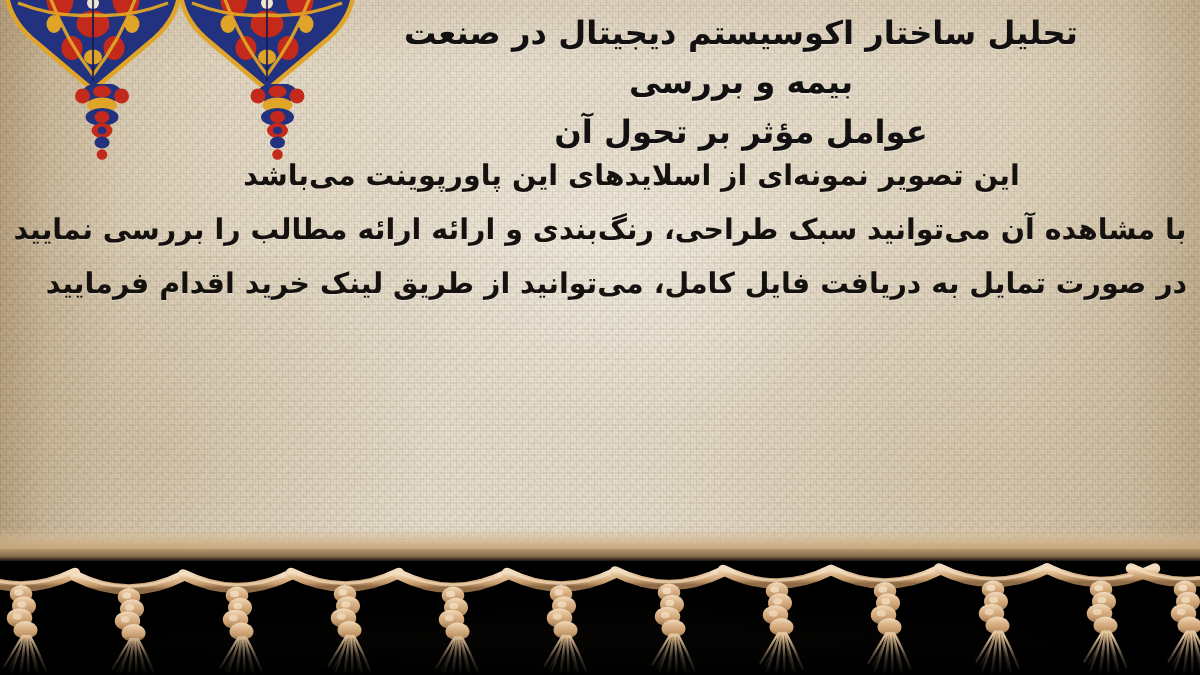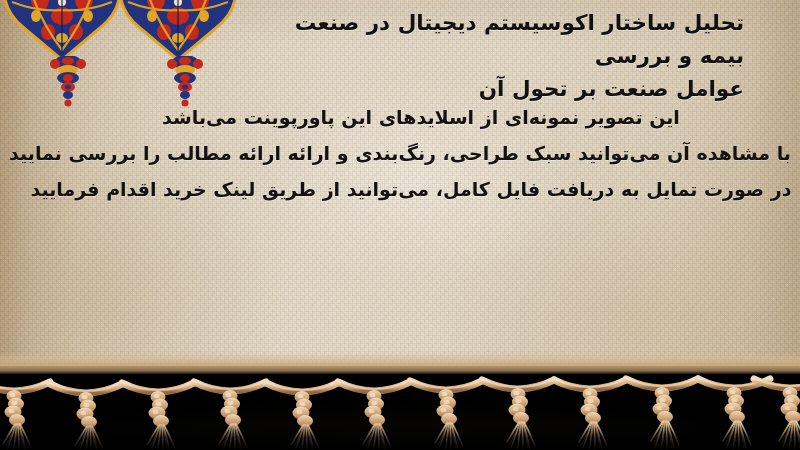--- a/index.html
+++ b/index.html
@@ -83,21 +83,21 @@
   .title{
     position:absolute;top:6px;left:0;width:800px;
     text-align:center;
     color:#121010;
     font-size:21.5px;line-height:33px;
     font-weight:700;
     letter-spacing:-.2px;
     text-shadow:0 1px 0 rgba(255,255,255,.35);
     padding:0 56px 0 244px;
   }
-  .title span{display:block;text-align:right;}
+  .title span{display:block;}
   .body{
     position:absolute;top:106px;left:0;width:800px;
     text-align:center;
     color:#14110f;
     font-size:19px;
     font-weight:700;
     text-shadow:0 1px 0 rgba(255,255,255,.30);
   }
   .body .line{display:block;margin-bottom:14px;white-space:nowrap;}
   .body .line:nth-child(1){padding-left:42px;}
@@ -251,21 +251,21 @@
       <ellipse cx="22" cy="31" rx="7" ry="5" fill="#c42a1c"></ellipse>
       <ellipse cx="22" cy="31" rx="3" ry="2.5" fill="#22327e"></ellipse>
       <ellipse cx="22" cy="39" rx="5" ry="4" fill="#22327e"></ellipse>
       <ellipse cx="22" cy="47" rx="3.5" ry="3.5" fill="#c42a1c"></ellipse>
     </svg>
   </div>
 
   <div class="text-layer">
     <div class="title">
       <span>تحلیل ساختار اکوسیستم دیجیتال در صنعت بیمه و بررسی</span>
-      <span>عوامل صنعت بر تحول آن</span>
+      <span>عوامل مؤثر بر تحول آن</span>
     </div>
     <div class="body">
       <span class="line">این تصویر نمونه‌ای از اسلایدهای این پاورپوینت می‌باشد</span>
       <span class="line">با مشاهده آن می‌توانید سبک طراحی، رنگ‌بندی و ارائه ارائه مطالب را بررسی نمایید</span>
       <span class="line">در صورت تمایل به دریافت فایل کامل، می‌توانید از طریق لینک خرید اقدام فرمایید</span>
     </div>
   </div>
 
   <div class="black-band"></div>
   <div class="selvedge"></div>

